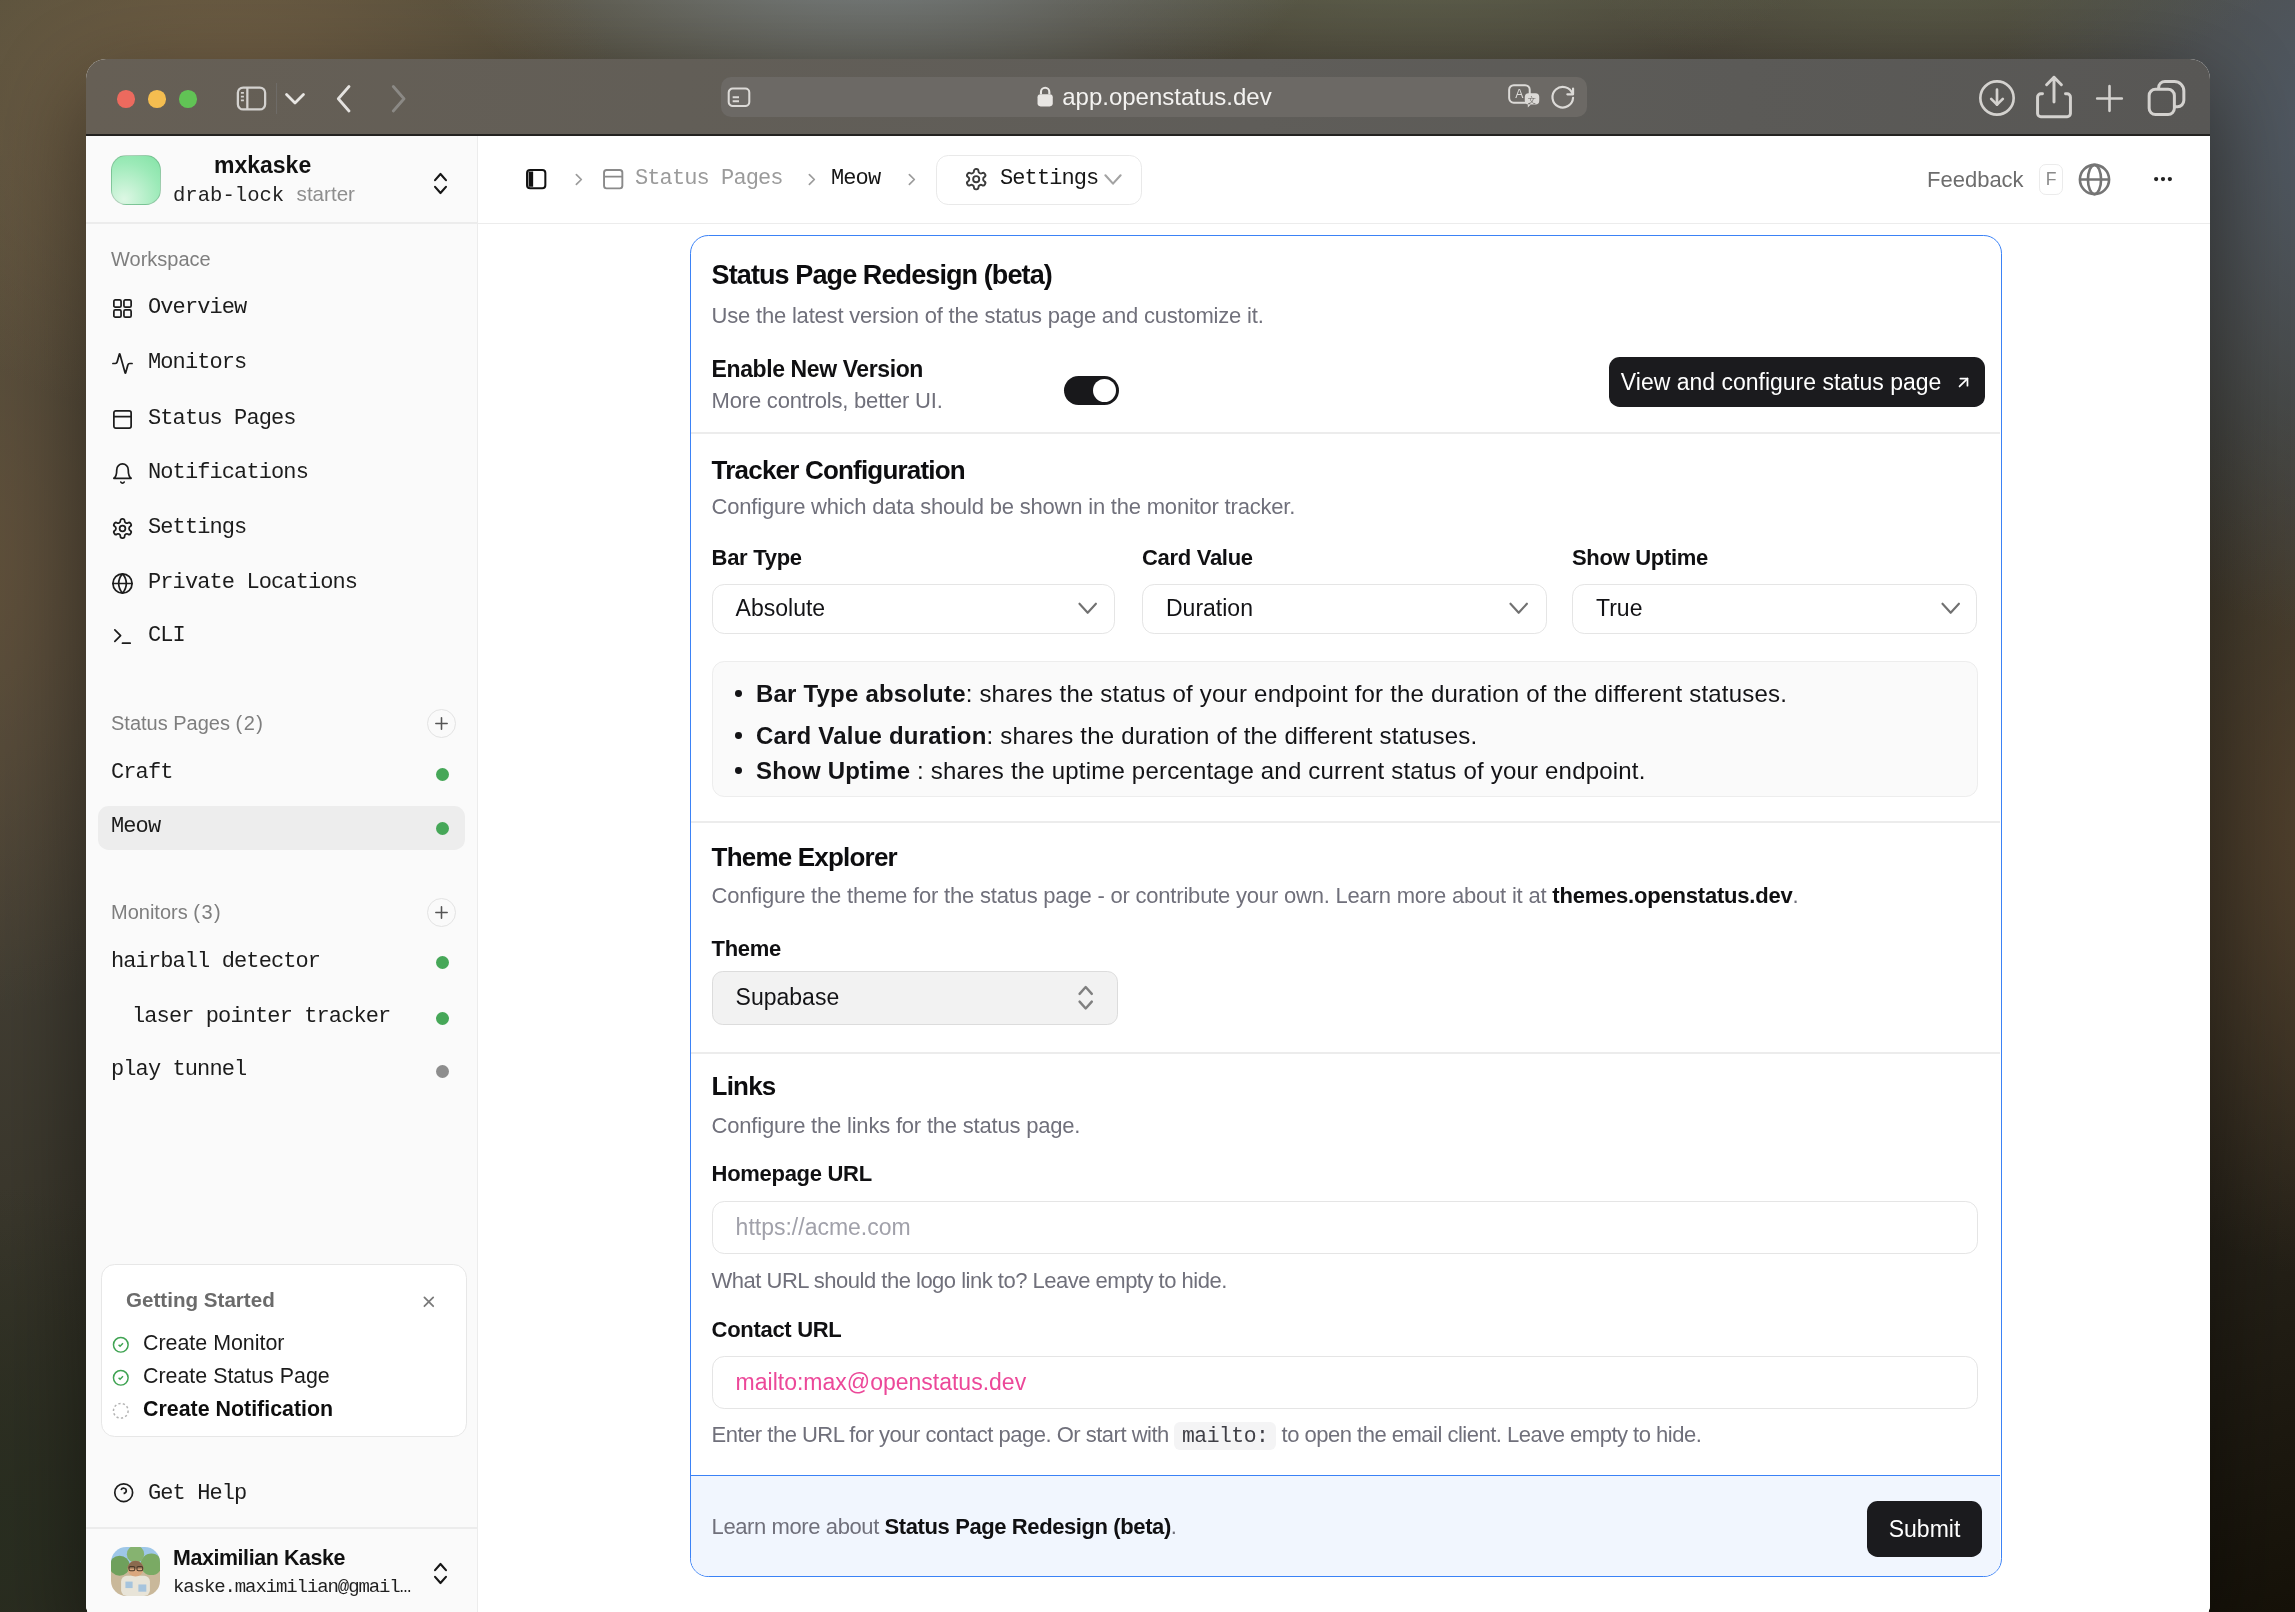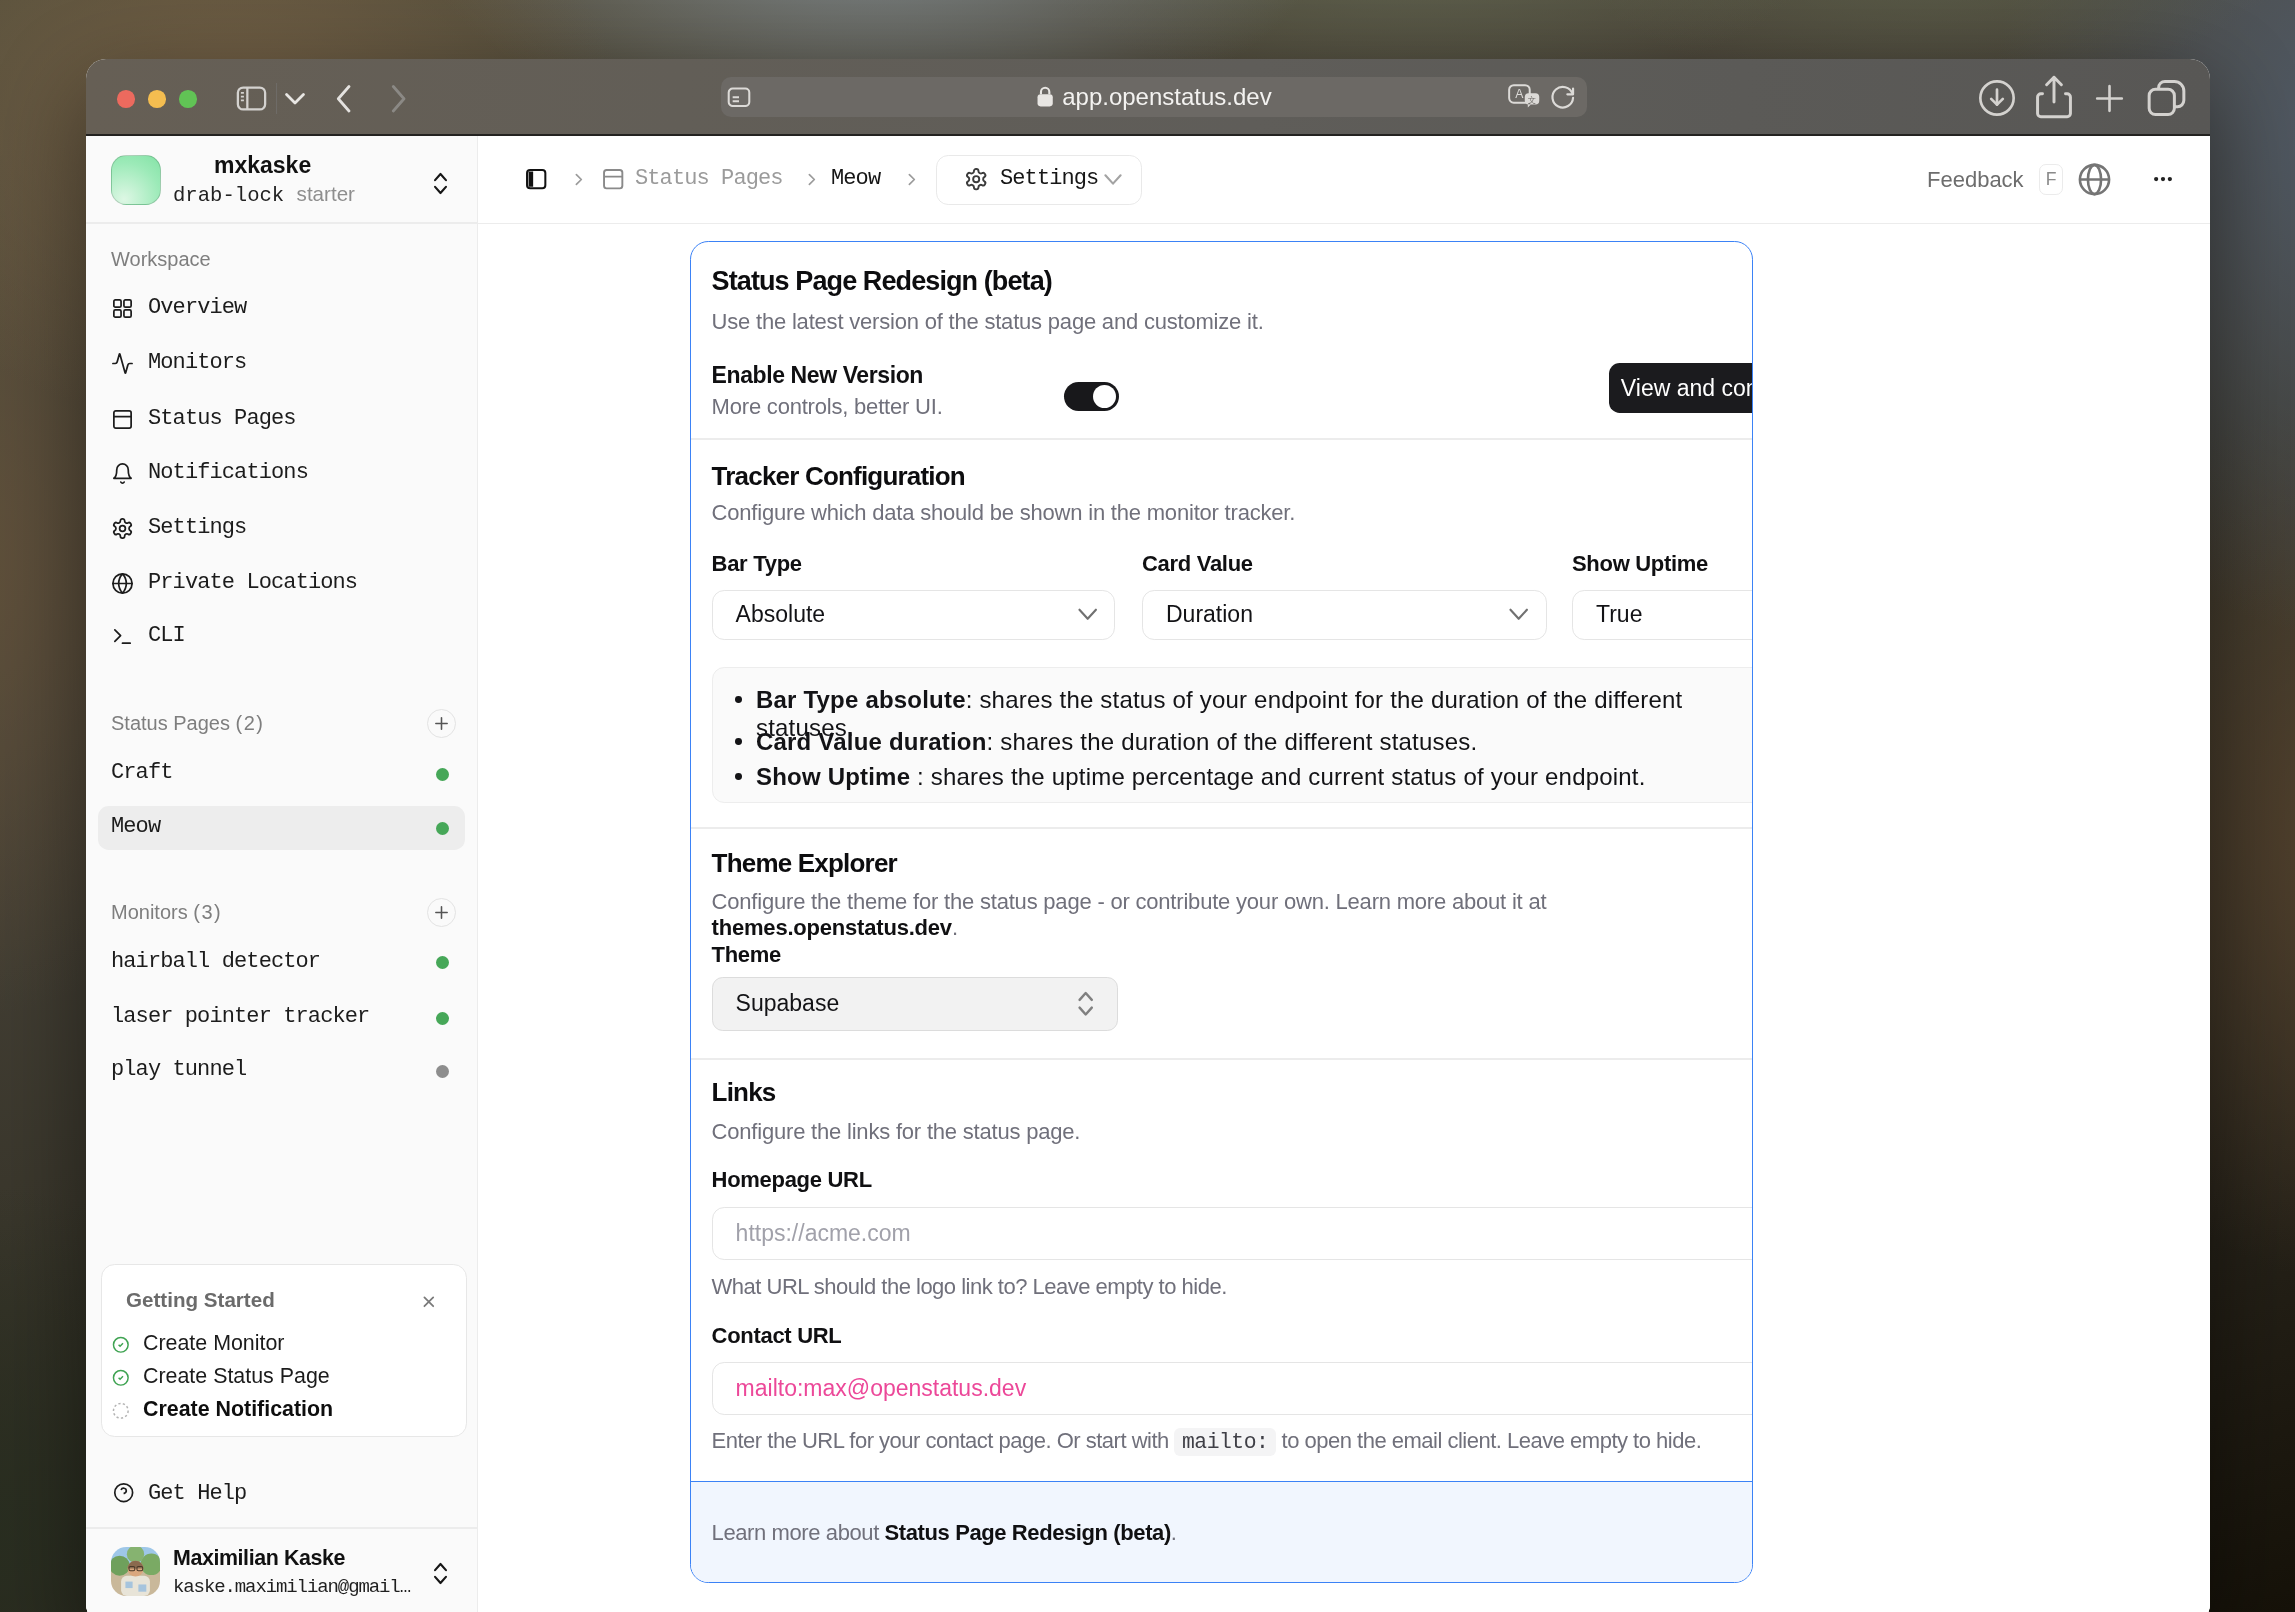--- a/index.html
+++ b/index.html
@@ -170,21 +170,21 @@
         <div class="abs dot" style="top:686px;background:#46a758"></div>
 
       <div class="abs" style="left:25px;top:765px;font-size:20px;color:#7e7e7e;">Monitors <span style="letter-spacing:1.5px">(3)</span></div>
       <div class="abs pbtn" style="top:762px;">
           <svg width="17" height="17" viewBox="0 0 24 24" fill="none" stroke="#555" stroke-width="2.2" stroke-linecap="round">
             <path d="M12 4v16M4 12h16"></path>
           </svg>
         </div>
       <div class="abs mono nitem2" style="top:813px;">hairball detector</div>
         <div class="abs dot" style="top:820px;background:#46a758"></div>
-      <div class="abs mono nitem2" style="top:868px;">laser pointer tracker</div>
+      <div class="abs mono nitem2" style="top:868px;margin-left:21px;">laser pointer tracker</div>
         <div class="abs dot" style="top:876px;background:#46a758"></div>
       <div class="abs mono nitem2" style="top:921px;">play tunnel</div>
         <div class="abs dot" style="top:929px;background:#8d8d8d"></div>
 
       <div class="abs" style="left:15.3px;top:1128px;width:366px;height:173px;background:#fff;border:1.5px solid #e7e7e7;border-radius:13.7px;"></div>
       <div class="abs" style="left:40px;top:1152px;font-size:20.6px;font-weight:600;color:#6b6b6b;">Getting Started</div>
       <svg class="abs" style="left:334px;top:1157px" width="17.6" height="17.6" viewBox="0 0 24 24" fill="none" stroke="#7a7a7a" stroke-width="2.4" stroke-linecap="round">
           <path d="M18 6 6 18M6 6l12 12"></path>
         </svg>
       <svg class="abs" style="left:26px;top:1200px" width="17.6" height="17.6" viewBox="0 0 24 24" fill="none" stroke="#3fa352" stroke-width="2">
@@ -270,21 +270,21 @@
           <circle cx="12" cy="12" r="10"></circle>
           <path d="M2 12h20"></path>
           <ellipse cx="12" cy="12" rx="4.5" ry="10"></ellipse>
         </svg>
       <svg class="abs" style="left:1675px;top:40px" width="20" height="6.1" viewBox="0 0 26 8">
           <circle cx="4" cy="4" r="2.8" fill="#222"></circle>
           <circle cx="13" cy="4" r="2.8" fill="#222"></circle>
           <circle cx="22" cy="4" r="2.8" fill="#222"></circle>
         </svg>
 
-      <div class="abs" id="card" style="left:212px;top:105px;width:1063px;height:1342px;border:1.5px solid #3b82f6;border-radius:18.3px;background:#fff;overflow:hidden;">
+      <div class="abs" id="card" style="left:212px;top:99px;width:1312px;height:1342px;border:1.5px solid #3b82f6;border-radius:18.3px;background:#fff;overflow:hidden;">
         <div class="abs h1" style="top:24.4px;">Status Page Redesign (beta)</div>
         <div class="abs p" style="top:67px;">Use the latest version of the status page and customize it.</div>
         <div class="abs" style="left:20.6px;top:120px;font-size:23px;font-weight:600;letter-spacing:-0.4px;color:#101012;">Enable New Version</div>
         <div class="abs p" style="top:152px;">More controls, better UI.</div>
         <div class="abs" style="left:373px;top:140px;width:55px;height:29px;border-radius:14.5px;background:#18181b;">
             <div class="abs" style="right:3.1px;top:3.1px;width:23px;height:23px;border-radius:50%;background:#fff;"></div>
           </div>
         <div class="abs btn" style="left:911px;top:121px;width:376px;height:50px;">View and configure status page&nbsp;&nbsp;<svg width="19" height="19" viewBox="0 0 24 24" fill="none" stroke="#fff" stroke-width="2.2" stroke-linecap="round" stroke-linejoin="round">
               <path d="M7 17 17 7"></path>
               <path d="M8 7h9v9"></path>

